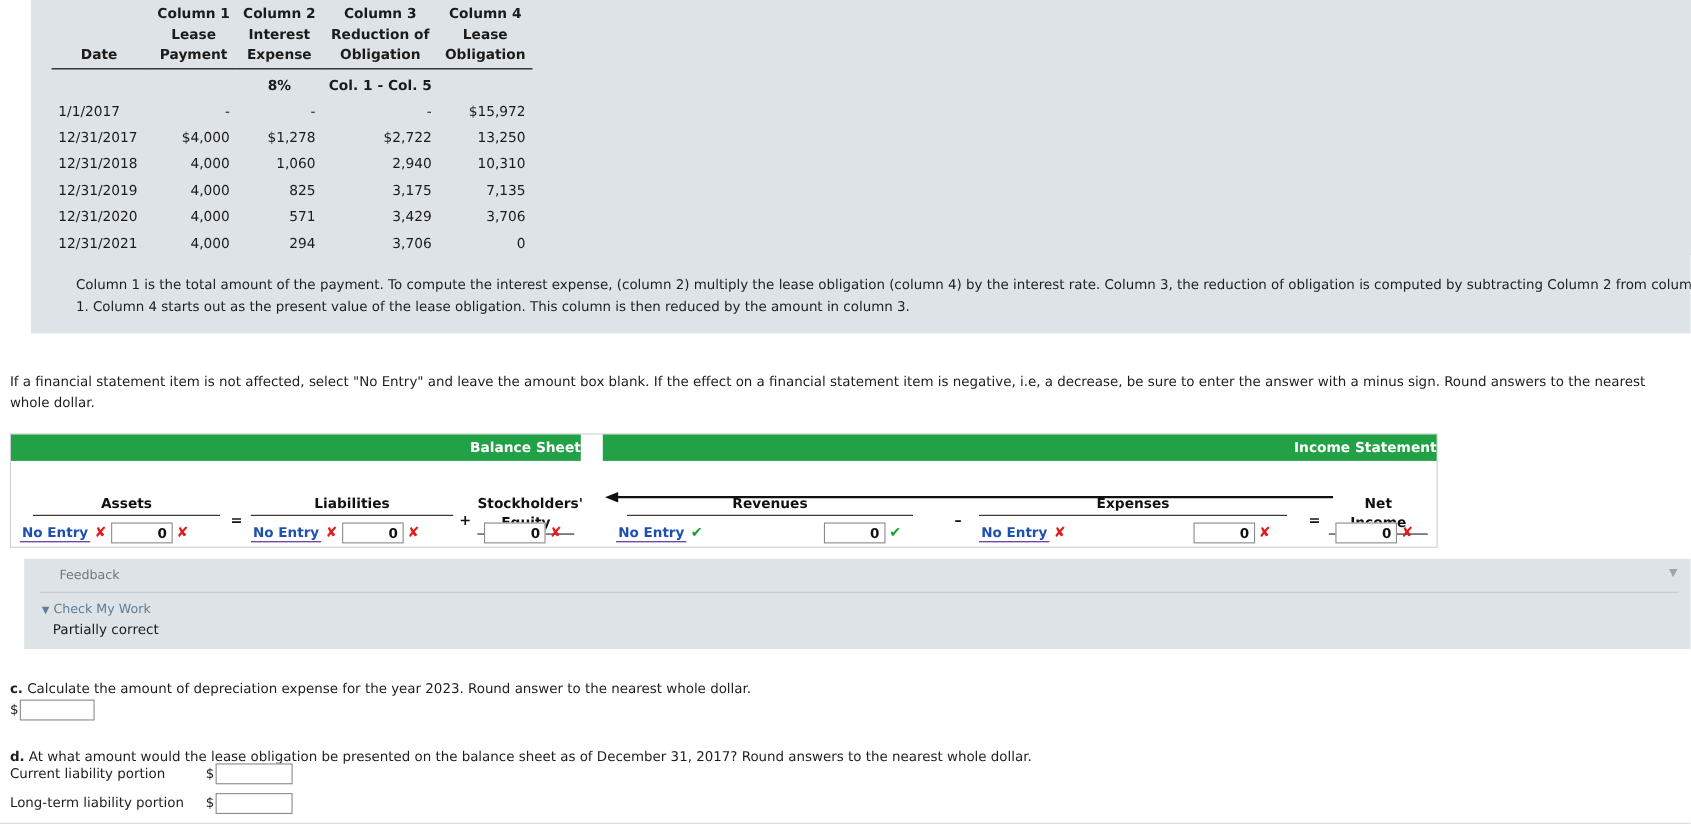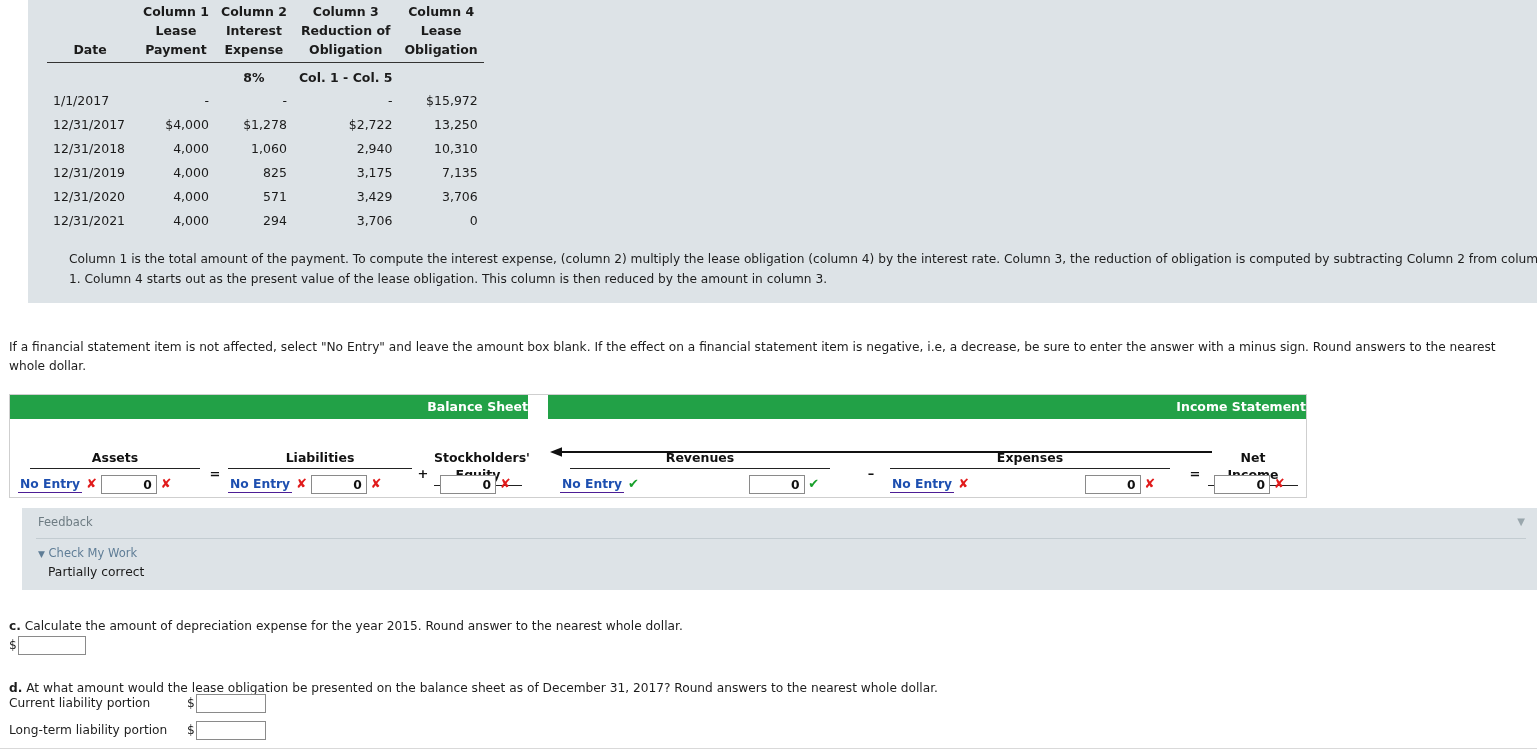--- a/index.html
+++ b/index.html
@@ -171,21 +171,21 @@
     position: absolute;
     left: 22px;
     top: 508px;
     width: 1515px;
     height: 82px;
     background: #dde3e7;
     box-sizing: border-box;
   }
   .fb-title {
     position: absolute;
-    left: 16px; top: 7px;
+    left: 32px; top: 7px;
     font-size: 11.5px;
     color: #6d7b82;
   }
   .fb-rule {
     position: absolute;
     left: 14px; top: 30px;
     width: 1490px;
     border-top: 1px solid #c3ccd1;
   }
   .fb-caret {
@@ -428,21 +428,21 @@
   <div class="fb-rule"></div>
   <div class="fb-check">
     <span class="tri">▼</span>
     <span>Check My Work</span>
   </div>
   <div class="fb-result">Partially correct</div>
 </div>
 
 <div class="part pc">
   <span class="pl">c.</span>
-  <span>Calculate the amount of depreciation expense for the year 2015. Round answer to the nearest whole dollar.</span>
+  <span>Calculate the amount of depreciation expense for the year 2023. Round answer to the nearest whole dollar.</span>
 </div>
 <div class="money-row" style="left:9px; top:636px;">
   <span class="dollar">$</span><input class="inbox" type="text" value="" style="">
 </div>
 
 <div class="part pd">
   <span class="pl">d.</span>
   <span>At what amount would the lease obligation be presented on the balance sheet as of December 31, 2017? Round answers to the nearest whole dollar.</span>
 </div>
 <div class="money-row" style="left:9px; top:694px;">

